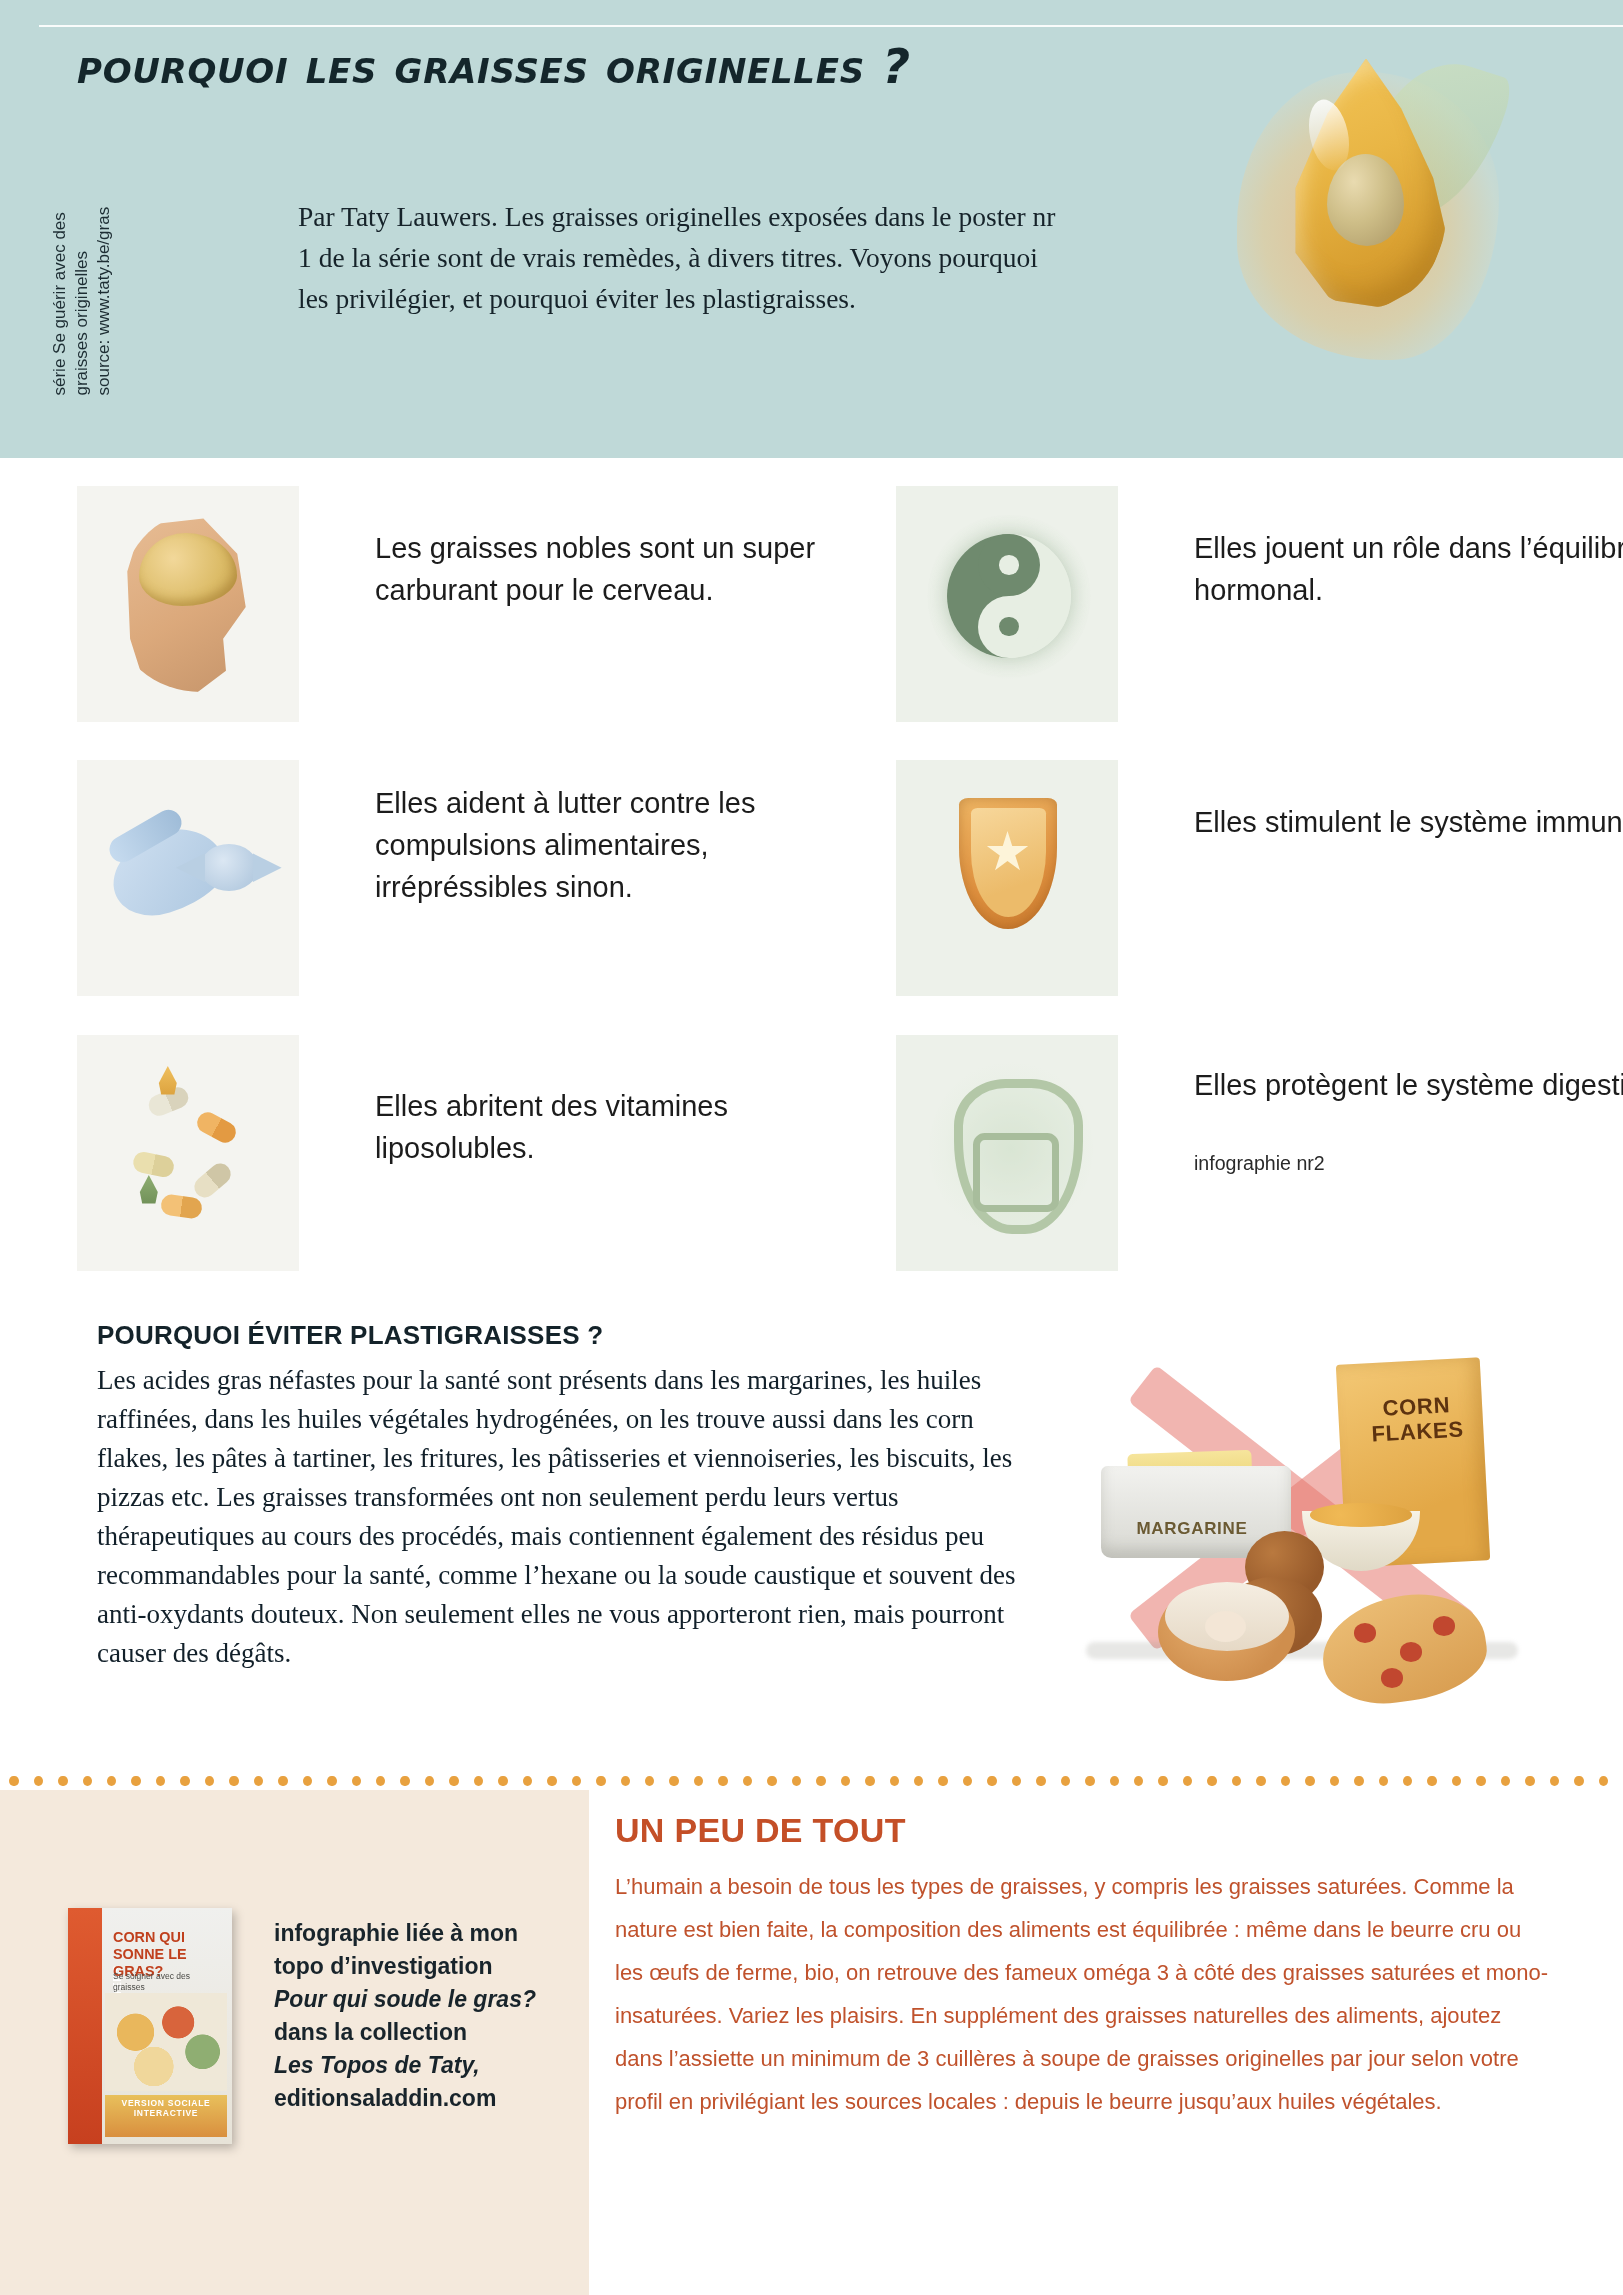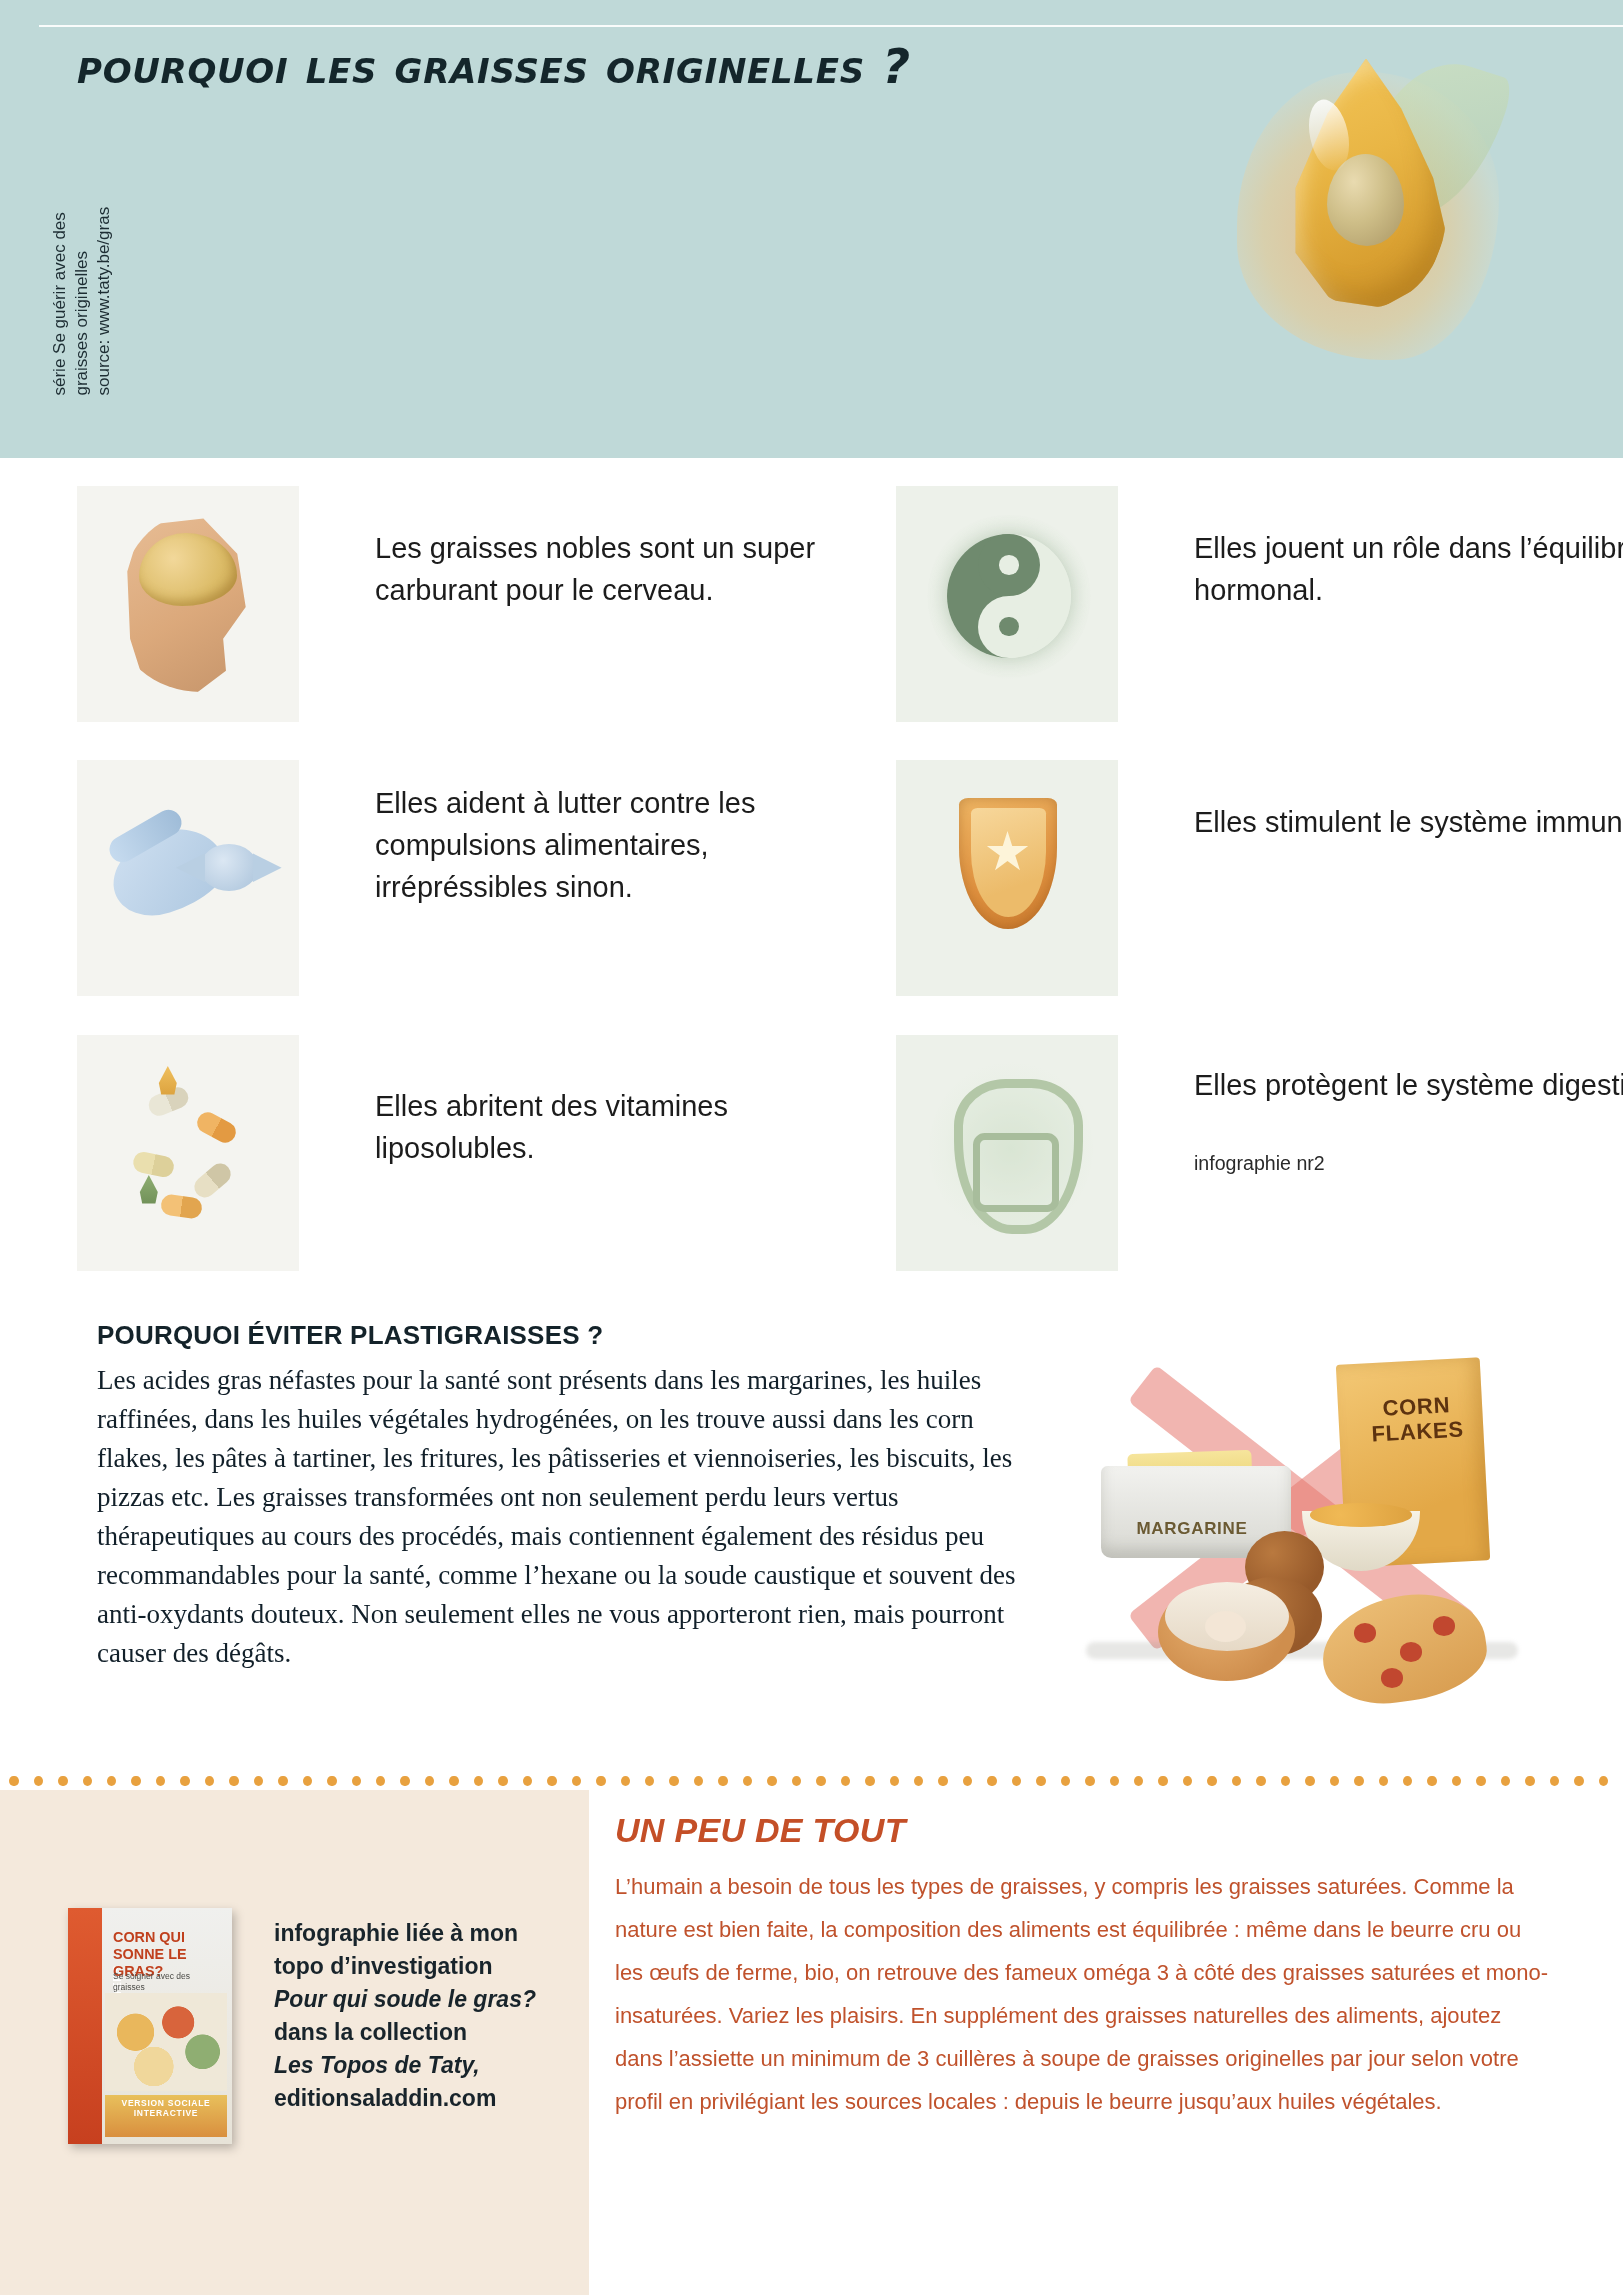--- a/index.html
+++ b/index.html
@@ -528,21 +528,20 @@
   }
   .footer-book-caption em { font-style: italic; }
 
   .un-peu-title {
     position: absolute;
     left: 615px; top: 1811px;
     font-size: 34px;
     font-weight: bold;
     color: #c44f27;
     letter-spacing: 0.3px;
-    font-style: italic;
   }
   .un-peu-body {
     position: absolute;
     left: 615px; top: 1865px;
     width: 936px;
     font-size: 22px;
     line-height: 43px;
     color: #c0522c;
   }
 </style>
@@ -552,20 +551,21 @@
 <div class="header">
   <div class="header-rule"></div>
   <div class="poster-title">Pourquoi les graisses originelles ?</div>
 
   <div class="side-credit">
     <div>série Se guérir avec des</div>
     <div>graisses originelles</div>
     <div>source: www.taty.be/gras</div>
   </div>
 
+  <div class="intro-text">Par Taty Lauwers. Les graisses originelles exposées dans le poster nr 1 de la série sont de vrais remèdes, à divers titres. Voyons pourquoi les privilégier, et pourquoi éviter les plastigraisses.</div>
 
   <div class="drop-wrap">
     <div class="drop-splash"></div>
     <div class="drop-leaf"></div>
     <div class="drop-shape"></div>
     <div class="drop-inner"></div>
     <div class="drop-highlight"></div>
   </div>
 </div>
 

